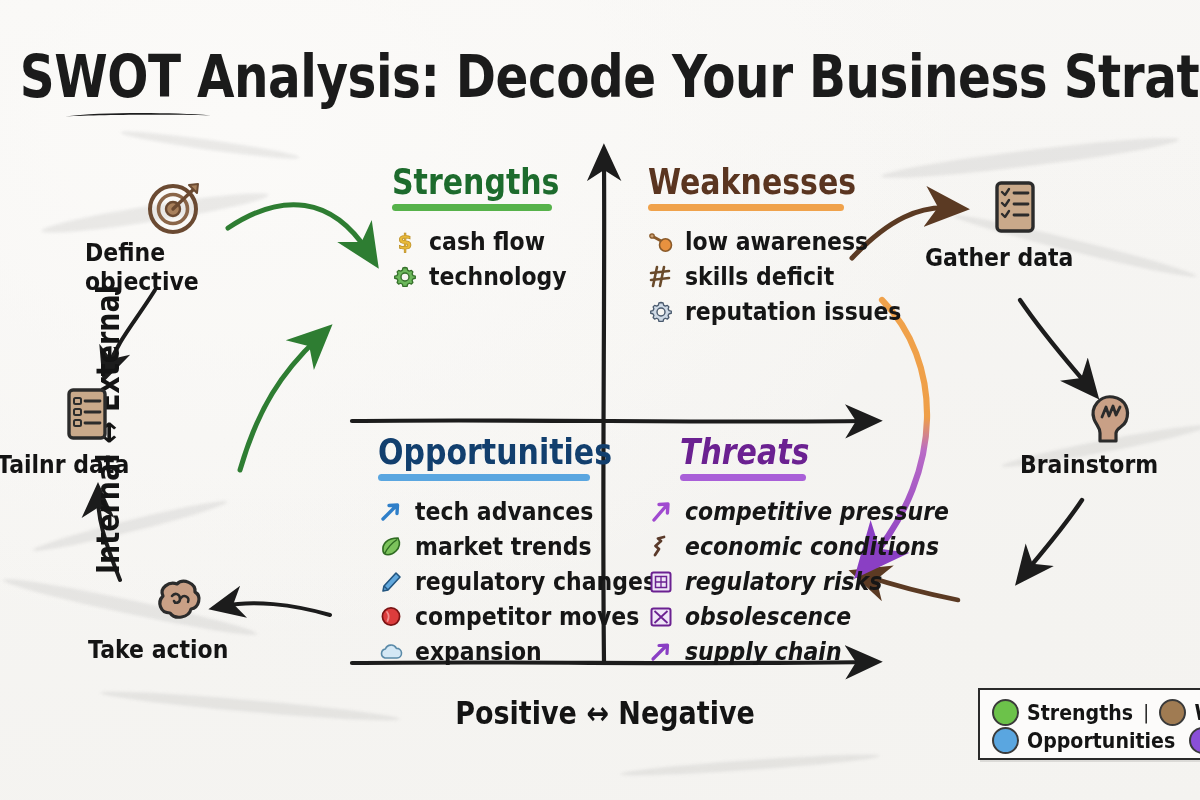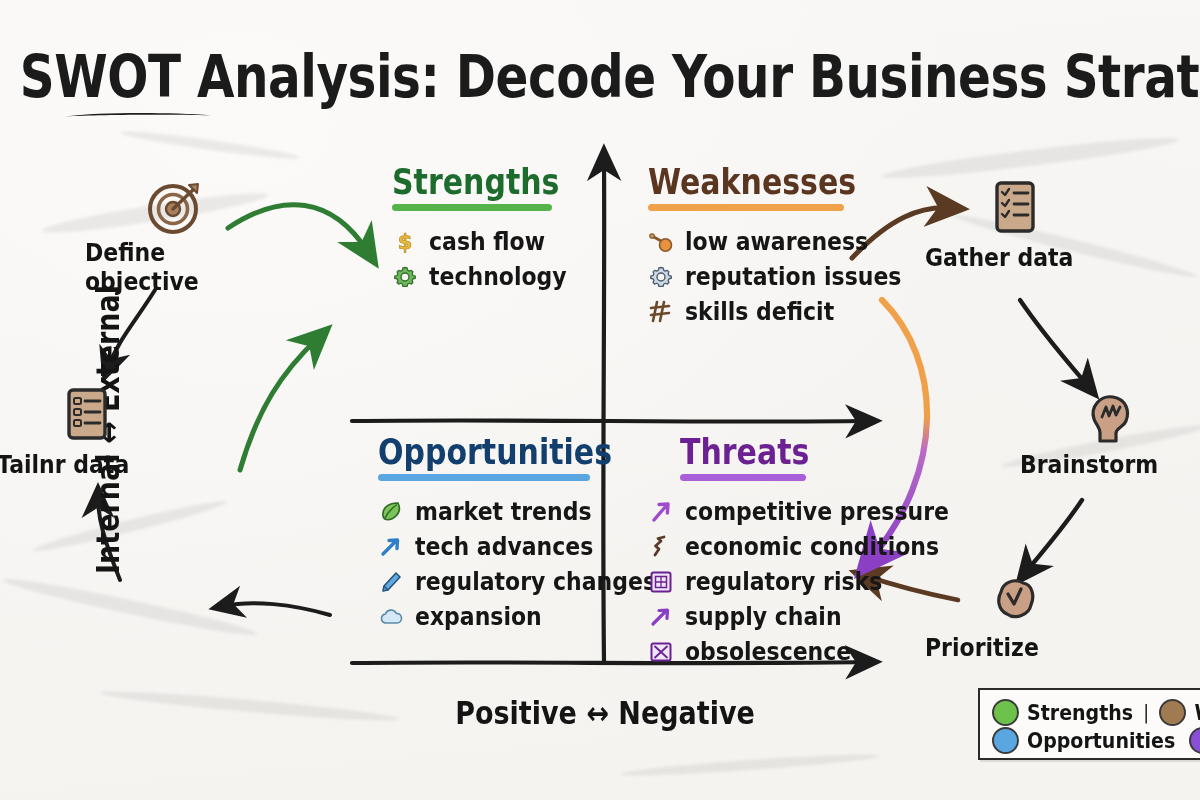--- a/index.html
+++ b/index.html
@@ -101,21 +101,21 @@
     font-weight: 600;
     color: #161616;
     white-space: nowrap;
     transform: scaleY(1.14);
     transform-origin: left center;
   }
 
   #q-strengths     { left: 392px; top: 165px; }
   #q-weaknesses    { left: 648px; top: 165px; }
   #q-opportunities { left: 378px; top: 435px; }
-  #q-threats       { left: 648px; top: 435px; }
+  #q-threats       { left: 648px; top: 435px; font-style: italic; }
 
   
   .step { position: absolute; text-align: left; width: 180px; }
   .step-ico { height: 62px; display:flex; align-items:flex-end; justify-content:center; }
   .step-label {
     font-size: 22px; font-weight: 600; color: #141414;
     margin-top: 6px; line-height: 1.12;
     transform: scaleY(1.13);
   }
   #step-define    { left: 85px;  top: 175px; }
@@ -267,74 +267,83 @@
             <path d="M3,5 L14,11" stroke="#8a5a2a" stroke-width="3" stroke-linecap="round"></path>
             <ellipse cx="16.5" cy="14" rx="6" ry="6.2" fill="#e8913f" stroke="#8a5a2a" stroke-width="1.6"></ellipse>
             <circle cx="3" cy="5" r="2.2" fill="#c9a074" stroke="#8a5a2a" stroke-width="1.3"></circle>
           </svg>
         </span>
         <span class="item-txt">low awareness</span>
       </div>
 
       <div class="item">
         <span class="item-ico">
+          <svg width="24" height="23" viewBox="0 0 24 23">
+            <path d="M8,2 L4,21 M15,2 L11,21" stroke="#6a4a2a" stroke-width="2.6" stroke-linecap="round"></path>
+            <path d="M2,8 L20,6 M2,15 L20,13" stroke="#6a4a2a" stroke-width="2.6" stroke-linecap="round"></path>
+          </svg>
+        </span>
+        <span class="item-txt">skills deficit</span>
+      </div>
+
+      <div class="item">
+        <span class="item-ico">
           <svg width="24" height="24" viewBox="0 0 24 24">
             <path d="M12,2.5 l2.1,0.45 0.5,2.2 1.7,1 2.1,-0.8 1.5,1.5 -0.8,2.1 1,1.7 2.2,0.5 0,2.1 -2.2,0.5 -1,1.7 0.8,2.1 -1.5,1.5 -2.1,-0.8 -1.7,1 -0.5,2.2 -2.1,0 -2.1,0 -0.5,-2.2 -1.7,-1 -2.1,0.8 -1.5,-1.5 0.8,-2.1 -1,-1.7 -2.2,-0.5 0,-2.1 2.2,-0.5 1,-1.7 -0.8,-2.1 1.5,-1.5 2.1,0.8 1.7,-1 0.5,-2.2 Z" fill="#cfdae6" stroke="#4a5a6e" stroke-width="1.3" stroke-linejoin="round"></path>
             <circle cx="12" cy="12" r="4" fill="#f7f6f3" stroke="#4a5a6e" stroke-width="1.4"></circle>
           </svg>
         </span>
         <span class="item-txt">reputation issues</span>
-      </div>
-
-      <div class="item">
-        <span class="item-ico">
-          <svg width="24" height="23" viewBox="0 0 24 23">
-            <path d="M8,2 L4,21 M15,2 L11,21" stroke="#6a4a2a" stroke-width="2.6" stroke-linecap="round"></path>
-            <path d="M2,8 L20,6 M2,15 L20,13" stroke="#6a4a2a" stroke-width="2.6" stroke-linecap="round"></path>
-          </svg>
-        </span>
-        <span class="item-txt">skills deficit</span>
       </div>
     </div>
   </div>
 
   <div class="quad" id="q-opportunities">
     <div class="quad-head" style="color:#123f6e;">Opportunities</div>
     <div class="quad-underline" style="width:212px;background:#5aa6e0;"></div>
     <div class="items">
 
       <div class="item">
         <span class="item-ico">
           <svg width="24" height="23" viewBox="0 0 24 23">
+            <path d="M4,19 L17,6 M10,5.5 L18.5,5 L18,13.5" stroke="#2f7fc9" stroke-width="3.4" fill="none" stroke-linecap="round" stroke-linejoin="round"></path>
+          </svg>
+        </span>
+        <span class="item-txt">tech advances</span>
+      </div>
+
+      <div class="item">
+        <span class="item-ico">
+          <svg width="24" height="23" viewBox="0 0 24 23">
             <path d="M19,3 C8,3 3,9 4,16 C5,21 12,21 17,16 C21,12 21,7 19,3 Z" fill="#7cc35c" stroke="#2f6b22" stroke-width="1.6"></path>
             <path d="M18,4.5 C13,8 9,12 6,18" stroke="#2f6b22" stroke-width="1.5" fill="none"></path>
           </svg>
         </span>
         <span class="item-txt">market trends</span>
       </div>
 
       <div class="item">
         <span class="item-ico">
           <svg width="24" height="23" viewBox="0 0 24 23">
-            <path d="M4,19 L17,6 M10,5.5 L18.5,5 L18,13.5" stroke="#2f7fc9" stroke-width="3.4" fill="none" stroke-linecap="round" stroke-linejoin="round"></path>
-          </svg>
-        </span>
-        <span class="item-txt">tech advances</span>
-      </div>
-
-      <div class="item">
-        <span class="item-ico">
-          <svg width="24" height="23" viewBox="0 0 24 23">
             <path d="M17,3 L21,7 L9,20 L4,21 L5,16 Z" fill="#62a8dd" stroke="#23557f" stroke-width="1.6" stroke-linejoin="round"></path>
             <path d="M5,16 L9,20" stroke="#23557f" stroke-width="1.4"></path>
           </svg>
         </span>
         <span class="item-txt">regulatory changes</span>
       </div>
 
+      <div class="item">
+        <span class="item-ico">
+          <svg width="24" height="23" viewBox="0 0 24 23">
+            <circle cx="12" cy="11.5" r="8.6" fill="#dc3c3c" stroke="#7a1414" stroke-width="1.7"></circle>
+            <path d="M8,7 C10,9.5 10,13 8.5,16" stroke="#f09090" stroke-width="1.8" fill="none" stroke-linecap="round"></path>
+          </svg>
+        </span>
+        <span class="item-txt">competitor moves</span>
+      </div>
 
       <div class="item">
         <span class="item-ico">
           <svg width="26" height="22" viewBox="0 0 26 22">
             <path d="M7,17 a4.6,4.6 0 0 1 0.4,-9 a6,6 0 0 1 11,-0.6 a4.4,4.4 0 0 1 0.6,9.6 Z" fill="#d4e8f5" stroke="#5a8aa8" stroke-width="1.6" stroke-linejoin="round"></path>
           </svg>
         </span>
         <span class="item-txt">expansion</span>
       </div>
     </div>
@@ -369,35 +378,35 @@
             <rect x="2.5" y="2.5" width="19" height="19" rx="2" fill="#efe6f7" stroke="#6b2191" stroke-width="2"></rect>
             <rect x="6.5" y="6.5" width="11" height="11" fill="none" stroke="#6b2191" stroke-width="1.5"></rect>
             <path d="M12,6.5 L12,17.5 M6.5,12 L17.5,12" stroke="#6b2191" stroke-width="1.3"></path>
           </svg>
         </span>
         <span class="item-txt">regulatory risks</span>
       </div>
 
       <div class="item">
         <span class="item-ico">
-          <svg width="24" height="23" viewBox="0 0 24 23">
-            <path d="M4,19 L17,6 M10,5.5 L18.5,5 L18,13.5" stroke="#8a3fc4" stroke-width="3.2" fill="none" stroke-linecap="round" stroke-linejoin="round"></path>
-          </svg>
-        </span>
-        <span class="item-txt">supply chain</span>
-      </div>
-
-      <div class="item">
-        <span class="item-ico">
           <svg width="24" height="24" viewBox="0 0 24 24">
             <rect x="2.5" y="3.5" width="19" height="17" rx="2" fill="#efe6f7" stroke="#6b2191" stroke-width="2"></rect>
             <path d="M5.5,6 L18.5,18 M18.5,6 L5.5,18" stroke="#6b2191" stroke-width="1.8"></path>
           </svg>
         </span>
         <span class="item-txt">obsolescence</span>
+      </div>
+
+      <div class="item">
+        <span class="item-ico">
+          <svg width="24" height="23" viewBox="0 0 24 23">
+            <path d="M4,19 L17,6 M10,5.5 L18.5,5 L18,13.5" stroke="#8a3fc4" stroke-width="3.2" fill="none" stroke-linecap="round" stroke-linejoin="round"></path>
+          </svg>
+        </span>
+        <span class="item-txt">supply chain</span>
       </div>
     </div>
   </div>
 
   <div class="step" id="step-define">
     <div class="step-ico">
       <svg width="62" height="58" viewBox="0 0 62 58">
         <circle cx="29" cy="30" r="23" fill="none" stroke="#6b4a32" stroke-width="4"></circle>
         <circle cx="29" cy="30" r="14.5" fill="none" stroke="#8a6548" stroke-width="3.6"></circle>
         <circle cx="29" cy="30" r="7" fill="#a8805c" stroke="#6b4a32" stroke-width="2.4"></circle>
@@ -419,20 +428,32 @@
         <rect x="13" y="22" width="7" height="6" rx="1.5" fill="none" stroke="#2b2b2b" stroke-width="2"></rect>
         <rect x="13" y="33" width="7" height="6" rx="1.5" fill="none" stroke="#2b2b2b" stroke-width="2"></rect>
         <path d="M24,14 L39,14 M24,25 L39,25 M24,36 L39,36" stroke="#2b2b2b" stroke-width="2.8" stroke-linecap="round"></path>
       </svg>
     </div>
     <div class="step-label">
       <div>Tailnr data</div>
     </div>
   </div>
 
+  <div class="step" id="step-take">
+    <div class="step-ico">
+      <svg width="62" height="58" viewBox="0 0 62 58">
+        <path d="M16,22 C12,14 22,7 30,10 C36,4 49,9 48,18 C55,22 52,34 44,35 C42,44 28,46 23,39 C13,39 10,28 16,22 Z" fill="#c9a086" stroke="#2b2b2b" stroke-width="3.2" stroke-linejoin="round"></path>
+        <path d="M25,22 C28,18 33,20 33,25 C33,29 28,30 27,27" stroke="#2b2b2b" stroke-width="2.6" fill="none" stroke-linecap="round"></path>
+        <path d="M34,24 C37,20 43,23 41,28" stroke="#2b2b2b" stroke-width="2.4" fill="none" stroke-linecap="round"></path>
+      </svg>
+    </div>
+    <div class="step-label">
+      <div>Take action</div>
+    </div>
+  </div>
 
   <div class="step" id="step-gather">
     <div class="step-ico">
       <svg width="52" height="60" viewBox="0 0 52 60">
         <rect x="8" y="3" width="36" height="48" rx="4" fill="#c9a98a" stroke="#2b2b2b" stroke-width="3.4"></rect>
         <path d="M13,12 l3,3 l4,-6 M13,23 l3,3 l4,-6 M13,34 l3,3 l4,-6" stroke="#2b2b2b" stroke-width="2.4" fill="none" stroke-linecap="round" stroke-linejoin="round"></path>
         <path d="M25,13 L39,13 M25,24 L39,24 M25,35 L39,35" stroke="#2b2b2b" stroke-width="2.8" stroke-linecap="round"></path>
       </svg>
     </div>
     <div class="step-label">
@@ -445,31 +466,20 @@
       <svg width="60" height="58" viewBox="0 0 60 58">
         <path d="M14,30 C10,18 20,6 33,8 C46,10 50,22 46,32 C43,39 37,38 36,44 L36,52 L20,52 L20,44 C20,38 16,36 14,30 Z" fill="#c9a086" stroke="#2b2b2b" stroke-width="3.2" stroke-linejoin="round"></path>
         <path d="M22,28 L26,18 L29,27 L33,17 L36,26 L40,18" stroke="#2b2b2b" stroke-width="2.8" fill="none" stroke-linecap="round" stroke-linejoin="round"></path>
       </svg>
     </div>
     <div class="step-label">
       <div>Brainstorm</div>
     </div>
   </div>
 
-  <div class="step" id="step-prioritize">
-    <div class="step-ico">
-      <svg width="60" height="58" viewBox="0 0 60 58">
-        <path d="M16,20 C18,10 30,6 38,11 C47,12 50,24 46,33 C44,43 30,48 22,42 C13,38 12,27 16,20 Z" fill="#c9a086" stroke="#2b2b2b" stroke-width="3.2" stroke-linejoin="round"></path>
-        <path d="M23,22 L29,32 L36,17" stroke="#2b2b2b" stroke-width="3.2" fill="none" stroke-linecap="round" stroke-linejoin="round"></path>
-      </svg>
-    </div>
-    <div class="step-label">
-      <div>Prioritize</div>
-    </div>
-  </div>
 
   <div id="legend">
     <div class="legend-row">
       <span class="legend-dot" style="background:#6cc24a;"></span>
       <span class="legend-txt">Strengths</span>
       <span class="legend-sep">|</span>
       <span class="legend-dot" style="background:#a07b52;"></span>
       <span class="legend-txt">Weak</span>
     </div>
     <div class="legend-row">

